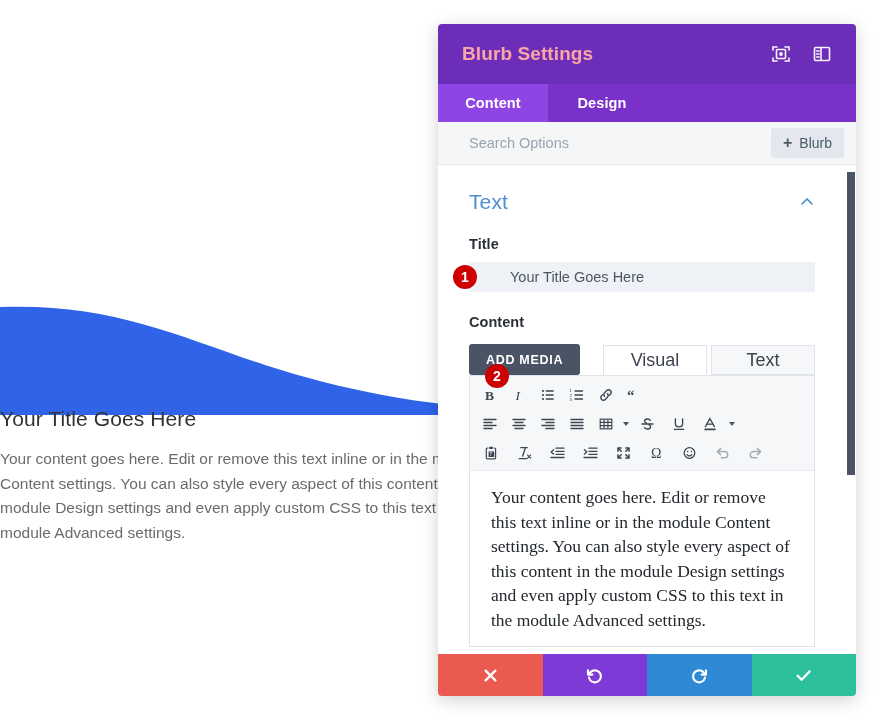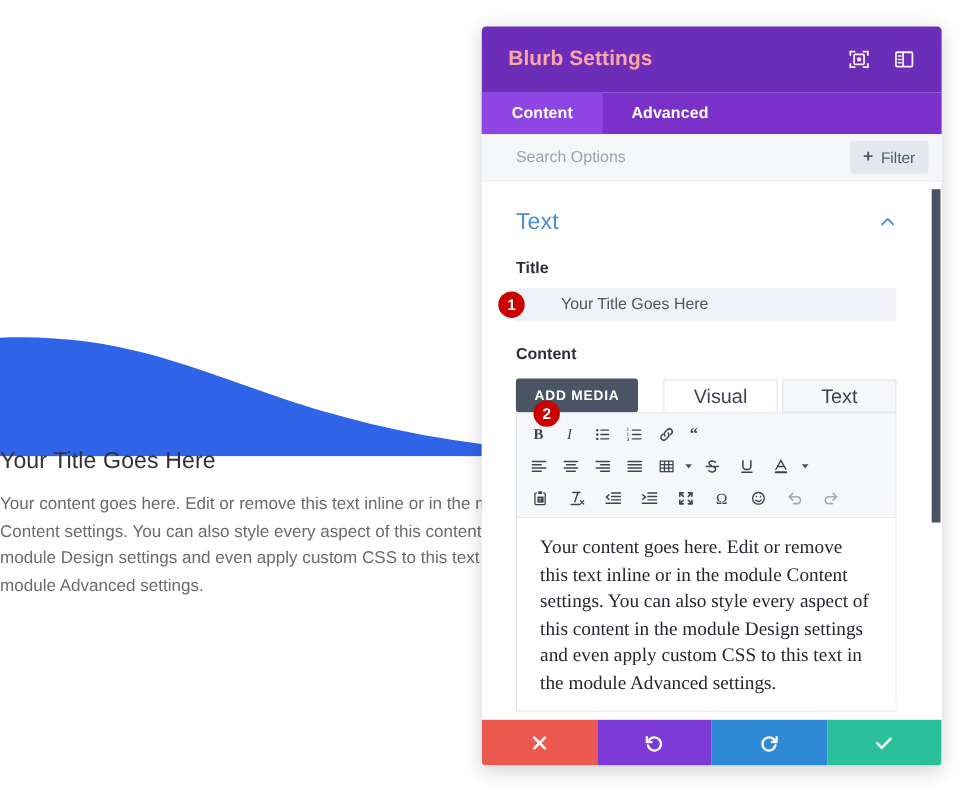--- a/index.html
+++ b/index.html
@@ -191,28 +191,28 @@
             <rect x="2.5" y="3.5" width="15" height="13" rx="1.2"></rect>
             <path d="M9 3.5v13"></path>
             <path d="M4.6 7h2.6M4.6 10h2.6M4.6 13h2.6" stroke-width="1.4" stroke-linecap="round"></path>
           </svg>
         </span>
       </div>
     </div>
 
     <div class="tabs">
       <div class="tab active tab-content-w">Content</div>
-      <div class="tab">Advanced</div>
+      <div class="tab tab-design-w">Design</div>
     </div>
 
     <div class="searchbar">
       <input class="search-input" type="text" placeholder="Search Options" style="">
       <button class="filter-btn">
         <span class="filter-plus">+</span>
-        <span>Filter</span>
+        <span>Blurb</span>
       </button>
     </div>
 
     <div class="modal-body">
       <div class="scroll-area">
 
         <div class="section-head">
           <div class="section-title">Text</div>
           <span class="chev">
             <svg width="16" height="16" viewBox="0 0 16 16" fill="none" stroke="#4c8fd0" stroke-width="1.7" stroke-linecap="round" stroke-linejoin="round">

